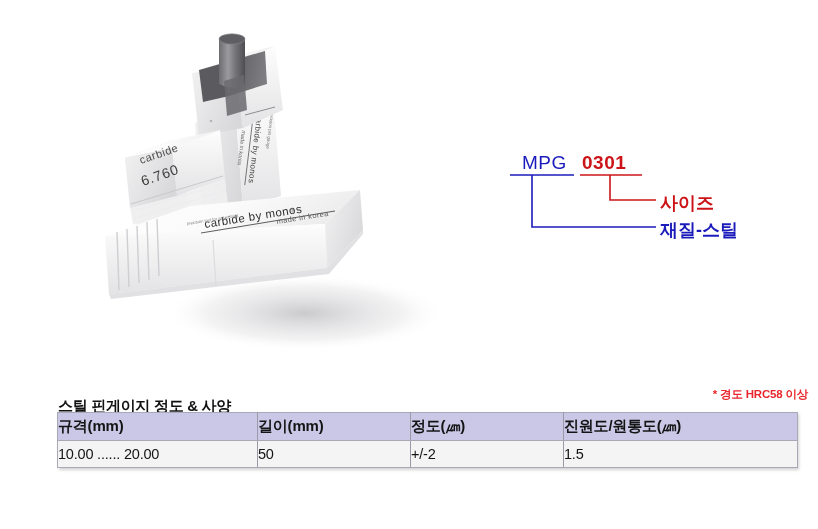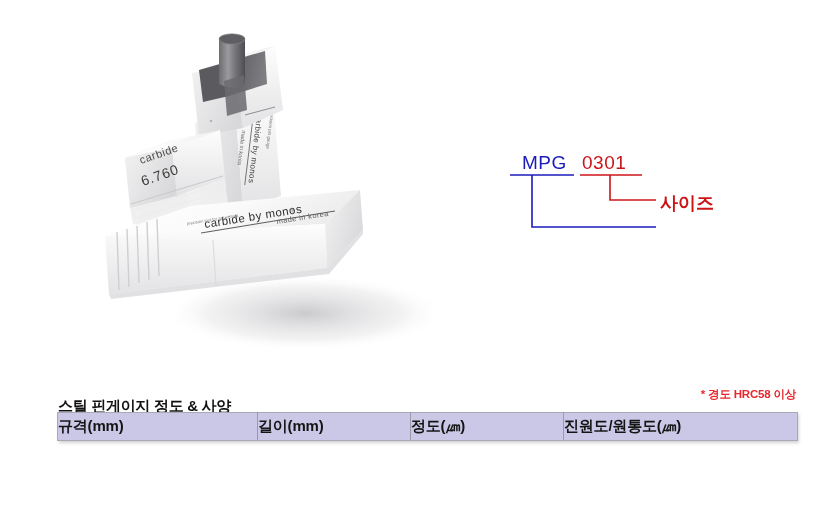--- a/index.html
+++ b/index.html
@@ -55,21 +55,21 @@
     color: #1b1bbb;
     font-weight: 500;
     letter-spacing: 0.5px;
   }
   .code-num {
     position: absolute;
     left: 112px;
     top: 47px;
     font-size: 19px;
     color: #cc1418;
-    font-weight: 400;
+    font-weight: 700;
     letter-spacing: 0.5px;
   }
   .label-size {
     position: absolute;
     left: 190px;
     top: 86px;
     font-size: 18px;
     font-weight: bold;
     color: #cc1418;
     white-space: nowrap;
@@ -97,21 +97,21 @@
     top: 377px;
     font-size: 15px;
     font-weight: bold;
     color: #111111;
     letter-spacing: -0.3px;
     white-space: nowrap;
     margin-top: 20px;
   }
   #hardness-note {
     position: absolute;
-    right: 22px;
+    right: 10px;
     top: 387px;
     font-size: 11.5px;
     font-weight: bold;
     color: #e8262c;
     white-space: nowrap;
     letter-spacing: -0.2px;
   }
 
   
   #spec-table-wrap {
@@ -301,20 +301,21 @@
     <line x1="40" y1="70" x2="104" y2="70" stroke="#1b1bbb" stroke-width="1.6"></line>
 
     <line x1="110" y1="70" x2="172" y2="70" stroke="#cc1418" stroke-width="1.6"></line>
 
     <polyline points="140,70 140,95 186,95" fill="none" stroke="#cc1418" stroke-width="1.6"></polyline>
 
     <polyline points="62,70 62,122 186,122" fill="none" stroke="#1b1bbb" stroke-width="1.6"></polyline>
   </svg>
 
   <div class="label-size">사이즈</div>
+  <div class="label-mat">재질-스틸</div>
 </div>
 
 <div id="spec-title">스틸 핀게이지 정도 &amp; 사양</div>
 <div id="hardness-note">* 경도 HRC58 이상</div>
 
 <div id="spec-table-wrap">
   <table id="spec-table">
     <colgroup>
       <col class="col-1">
         <col class="col-2">
@@ -323,15 +324,21 @@
     </colgroup>
     <thead>
       <tr>
         <th>규격(mm)</th>
         <th>길이(mm)</th>
         <th>정도(㎛)</th>
         <th>진원도/원통도(㎛)</th>
       </tr>
     </thead>
     <tbody>
+      <tr class="row-odd">
+        <td>10.00 ...... 20.00</td>
+        <td>50</td>
+        <td>+/-2</td>
+        <td>1.5</td>
+      </tr>
     </tbody>
   </table>
 </div>
 
 </body></html>

